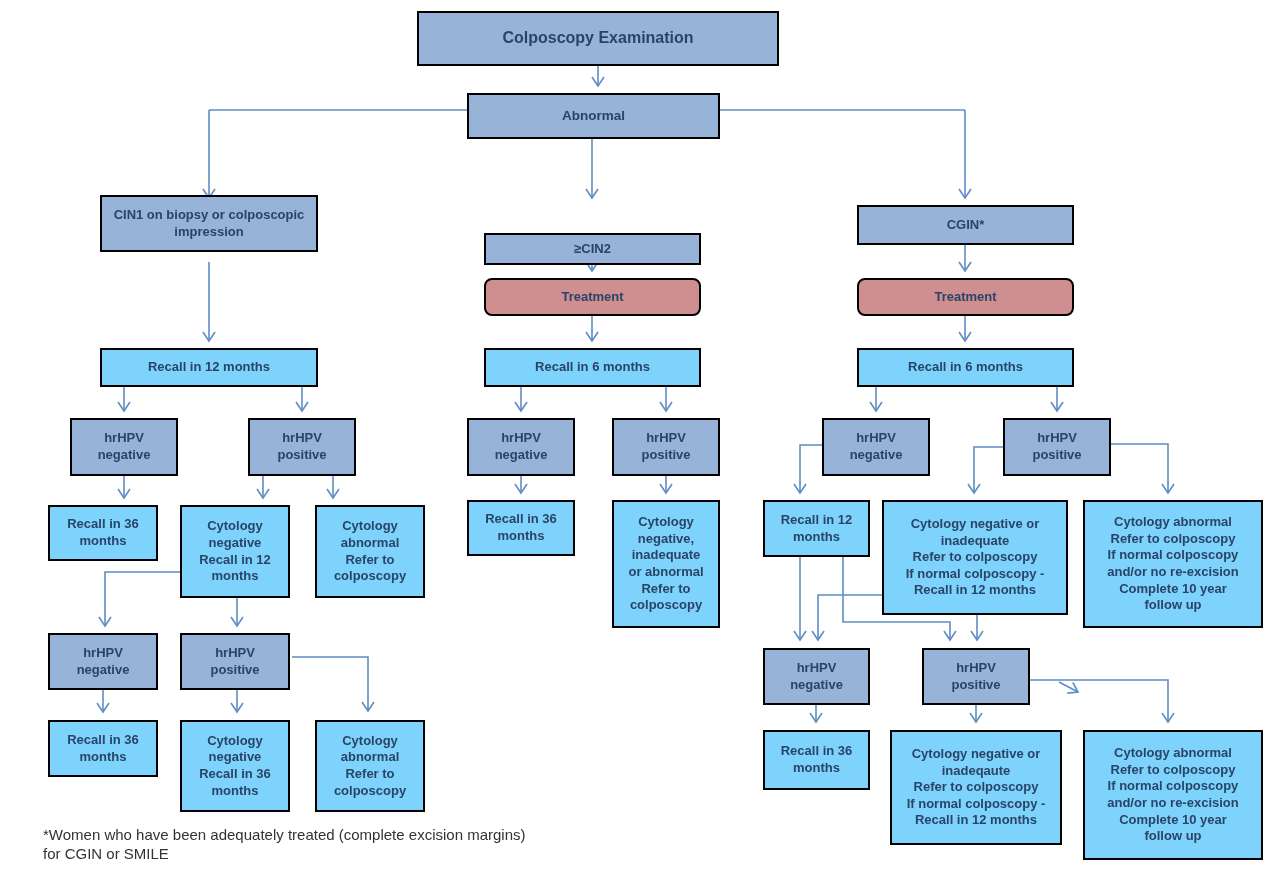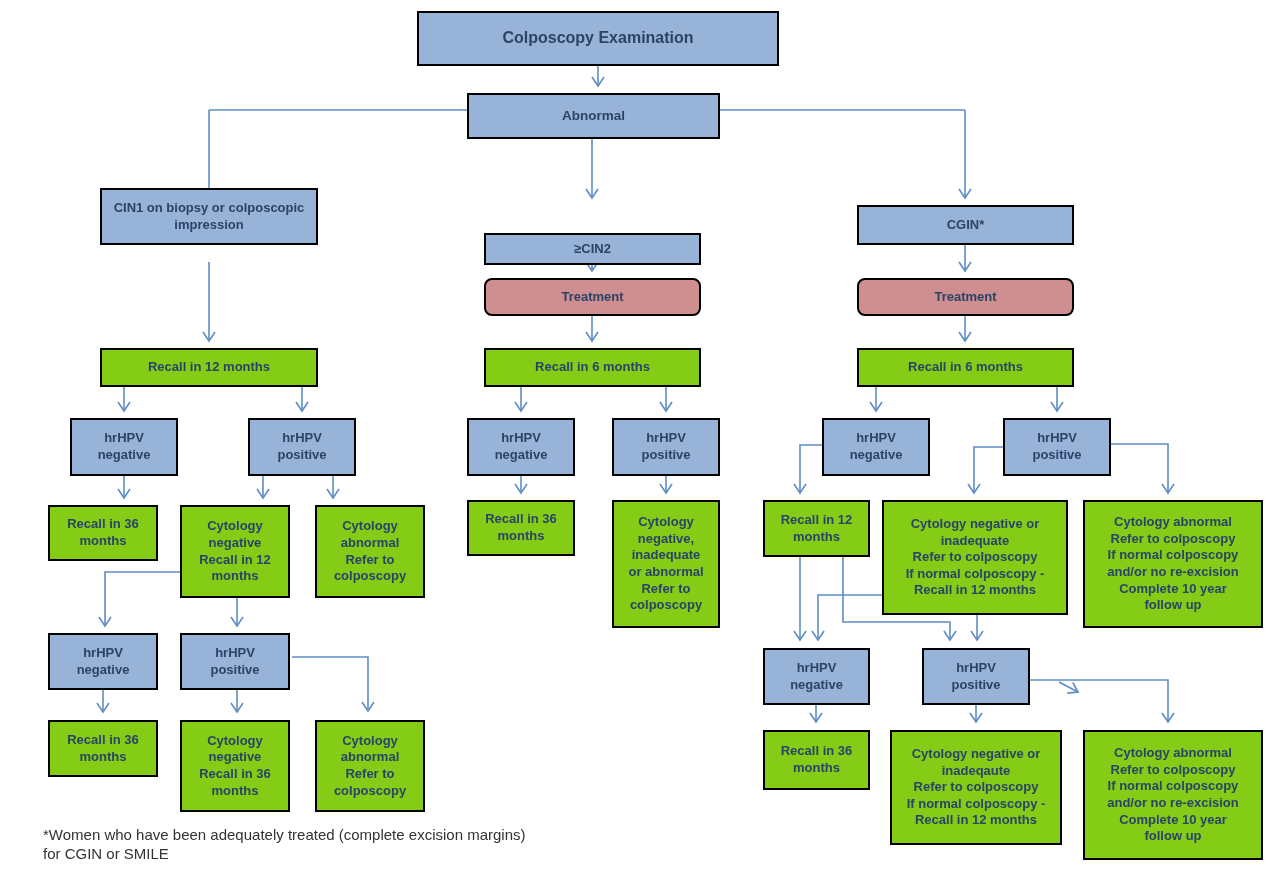--- a/index.html
+++ b/index.html
@@ -27,21 +27,21 @@
     text-align: center;
     font-weight: bold;
     color: #2a4468;
     font-size: 13px;
     line-height: 1.28;
     white-space: pre-line;
     padding: 6px 3px;
   }
   .blue   { background: #97b3d8; }
   .red    { background: #cf8e8f; border-radius: 8px; }
-  .orange { background: #84cc16; }
+  .orange { background: #7dd3fc; }
   .title-node    { font-size: 16px; }
   .headline-node { font-size: 13.5px; }
   .footnote {
     position: absolute;
     left: 43px;
     top: 826px;
     width: 560px;
     font-size: 15px;
     font-weight: normal;
     color: #333333;
@@ -98,21 +98,21 @@
       <path d="M816,705 L816,722" marker-end="url(#arw)"></path>
       <path d="M976,705 L976,722" marker-end="url(#arw)"></path>
       <path d="M1030,680 L1168,680 L1168,722" marker-end="url(#arw)"></path>
       <path d="M1059,682 L1078,692" marker-end="url(#arw)"></path>
     </g>
   </svg>
 
   <div class="node blue title-node" style="left:417px;top:11px;width:362px;height:55px;">Colposcopy Examination</div>
   <div class="node blue headline-node" style="left:467px;top:93px;width:253px;height:46px;">Abnormal</div>
 
-  <div class="node blue" style="left:100px;top:188px;width:218px;height:57px;">CIN1 on biopsy or colposcopic
+  <div class="node blue" style="left:100px;top:195px;width:218px;height:57px;">CIN1 on biopsy or colposcopic
 impression</div>
   <div class="node blue" style="left:484px;top:205px;width:217px;height:32px;margin-top:28px;">≥CIN2</div>
   <div class="node blue" style="left:857px;top:205px;width:217px;height:40px;">CGIN*</div>
 
   <div class="node red" style="left:484px;top:278px;width:217px;height:38px;">Treatment</div>
   <div class="node red" style="left:857px;top:278px;width:217px;height:38px;">Treatment</div>
 
   <div class="node orange" style="left:100px;top:348px;width:218px;height:39px;">Recall in 12 months</div>
   <div class="node orange" style="left:484px;top:348px;width:217px;height:39px;">Recall in 6 months</div>
   <div class="node orange" style="left:857px;top:348px;width:217px;height:39px;">Recall in 6 months</div>

